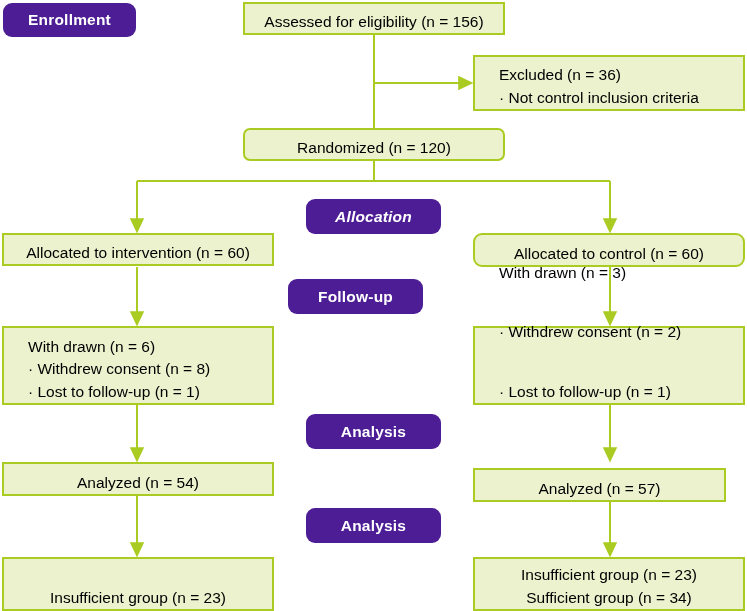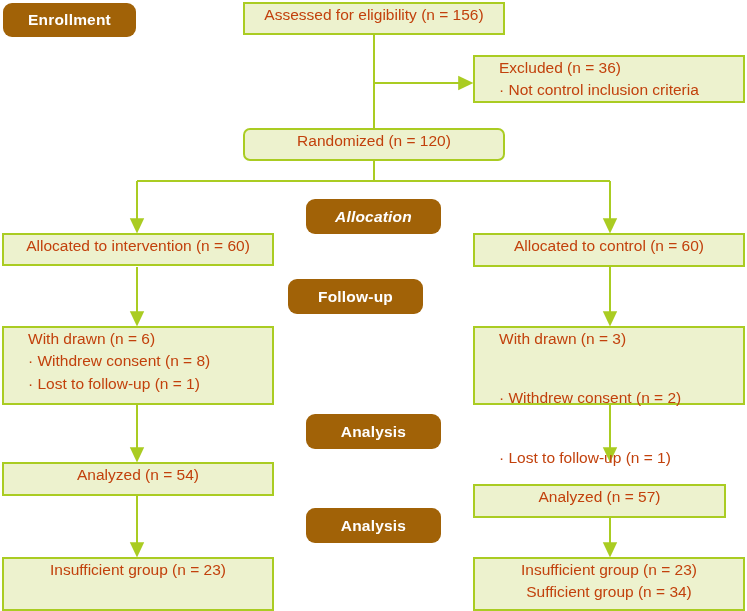--- a/index.html
+++ b/index.html
@@ -21,64 +21,64 @@
     top: 0;
     width: 747px;
     height: 611px;
     pointer-events: none;
   }
   .node {
     position: absolute;
     box-sizing: border-box;
     background: #edf2ce;
     border: 2px solid #aacc22;
-    color: #c2410c;
+    color: #000000;
     font-size: 15.5px;
     line-height: 1.45;
     display: flex;
     flex-direction: column;
-    justify-content: flex-start;
+    justify-content: flex-end;
   }
   .node.center { align-items: center; text-align: center; }
   .node.left   { align-items: flex-start; text-align: left; padding-left: 24px; }
   .node .ln { display: block; white-space: nowrap; }
   .badge {
     position: absolute;
     box-sizing: border-box;
-    background: #a16207;
+    background: #4c1d95;
     color: #ffffff;
     border-radius: 9px;
     font-size: 15.5px;
     font-weight: bold;
     display: flex;
     align-items: center;
     justify-content: center;
     letter-spacing: 0.2px;
   }
 
   
   #badge-enrollment { left: 3px;   top: 3px;   width: 133px; height: 34px; }
   #badge-allocation { left: 306px; top: 199px; width: 135px; height: 35px; font-style: italic; }
   #badge-followup   { left: 288px; top: 279px; width: 135px; height: 35px; }
   #badge-analysis1  { left: 306px; top: 414px; width: 135px; height: 35px; }
   #badge-analysis2  { left: 306px; top: 508px; width: 135px; height: 35px; }
 
   
   #node-assessed   { left: 243px; top: 2px;   width: 262px; height: 33px; }
-  #node-excluded   { left: 473px; top: 55px;  width: 272px; height: 48px; }
+  #node-excluded   { left: 473px; top: 55px;  width: 272px; height: 56px; }
   #node-randomized { left: 243px; top: 128px; width: 262px; height: 33px; border-radius: 7px; }
 
   #node-alloc-int  { left: 2px;   top: 233px; width: 272px; height: 33px; }
-  #node-alloc-ctl  { left: 473px; top: 233px; width: 272px; height: 34px; }
+  #node-alloc-ctl  { left: 473px; top: 233px; width: 272px; height: 34px; border-radius: 9px; }
 
   #node-wd-int     { left: 2px;   top: 326px; width: 272px; height: 79px; }
   #node-wd-ctl     { left: 473px; top: 326px; width: 272px; height: 79px; gap: 37px; }
 
   #node-analyzed-int { left: 2px;   top: 462px; width: 272px; height: 34px; }
-  #node-analyzed-ctl { left: 473px; top: 484px; width: 253px; height: 34px; }
+  #node-analyzed-ctl { left: 473px; top: 468px; width: 253px; height: 34px; }
 
   #node-final-int  { left: 2px;   top: 557px; width: 272px; height: 54px; }
   #node-final-ctl  { left: 473px; top: 557px; width: 272px; height: 54px; }
 </style>
 </head>
 <body>
 
 <div id="diagram">
 
   <svg id="connectors" viewBox="0 0 747 611" width="747" height="611" xmlns="http://www.w3.org/2000/svg">

